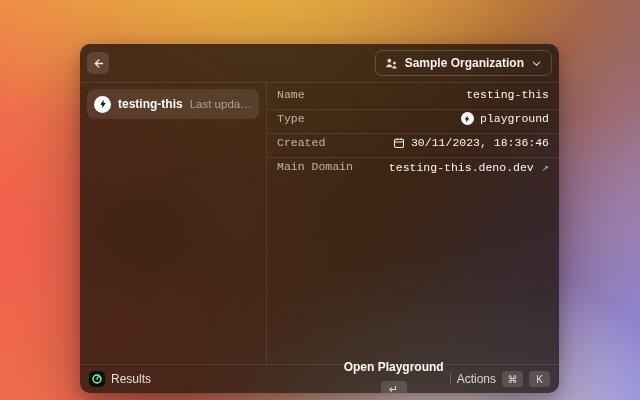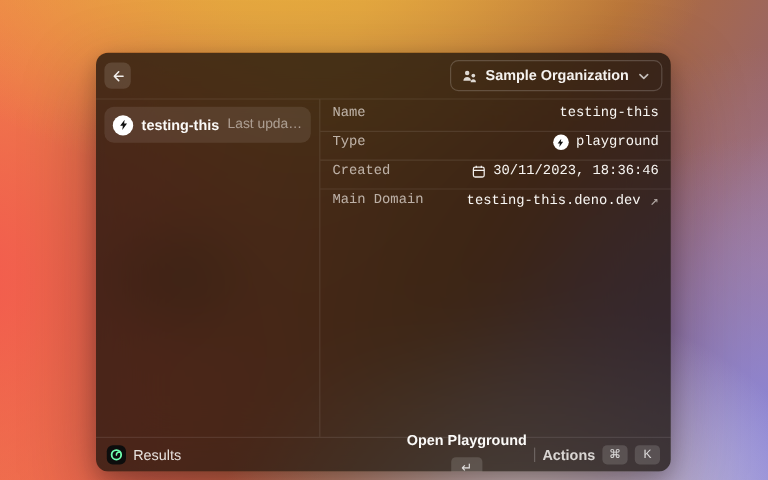--- a/index.html
+++ b/index.html
@@ -62,21 +62,21 @@
     display:flex;align-items:center;justify-content:center;}
   .results-label{font-size:12px;font-weight:500;color:rgba(245,242,240,.92);}
   .f-spacer{flex:1;}
   .primary-action{display:flex;align-items:center;gap:7px;cursor:pointer;flex-direction:column;}
   .primary-label{font-weight:700;font-size:12px;color:#fbfaf8;}
   .key-badge{background:rgba(255,255,255,.14);border-radius:4px;color:rgba(255,255,255,.8);
     font-size:10px;display:flex;align-items:center;justify-content:center;height:16px;min-width:15px;padding:0 3px;}
   .key-badge.wide{min-width:20px;height:17px;font-size:11px;}
   .vsep{width:1px;height:12px;background:rgba(255,255,255,.22);}
   .actions-btn{display:flex;align-items:center;gap:6px;cursor:pointer;}
-  .actions-label{font-size:12px;font-weight:700;color:rgba(245,242,240,.85);}
+  .actions-label{font-size:12px;font-weight:400;color:rgba(245,242,240,.85);}
   svg{display:block;}
 </style>
 </head>
 <body>
 
 <div class="window">
 
   <div class="header">
     <div class="back-btn">
       <span>

